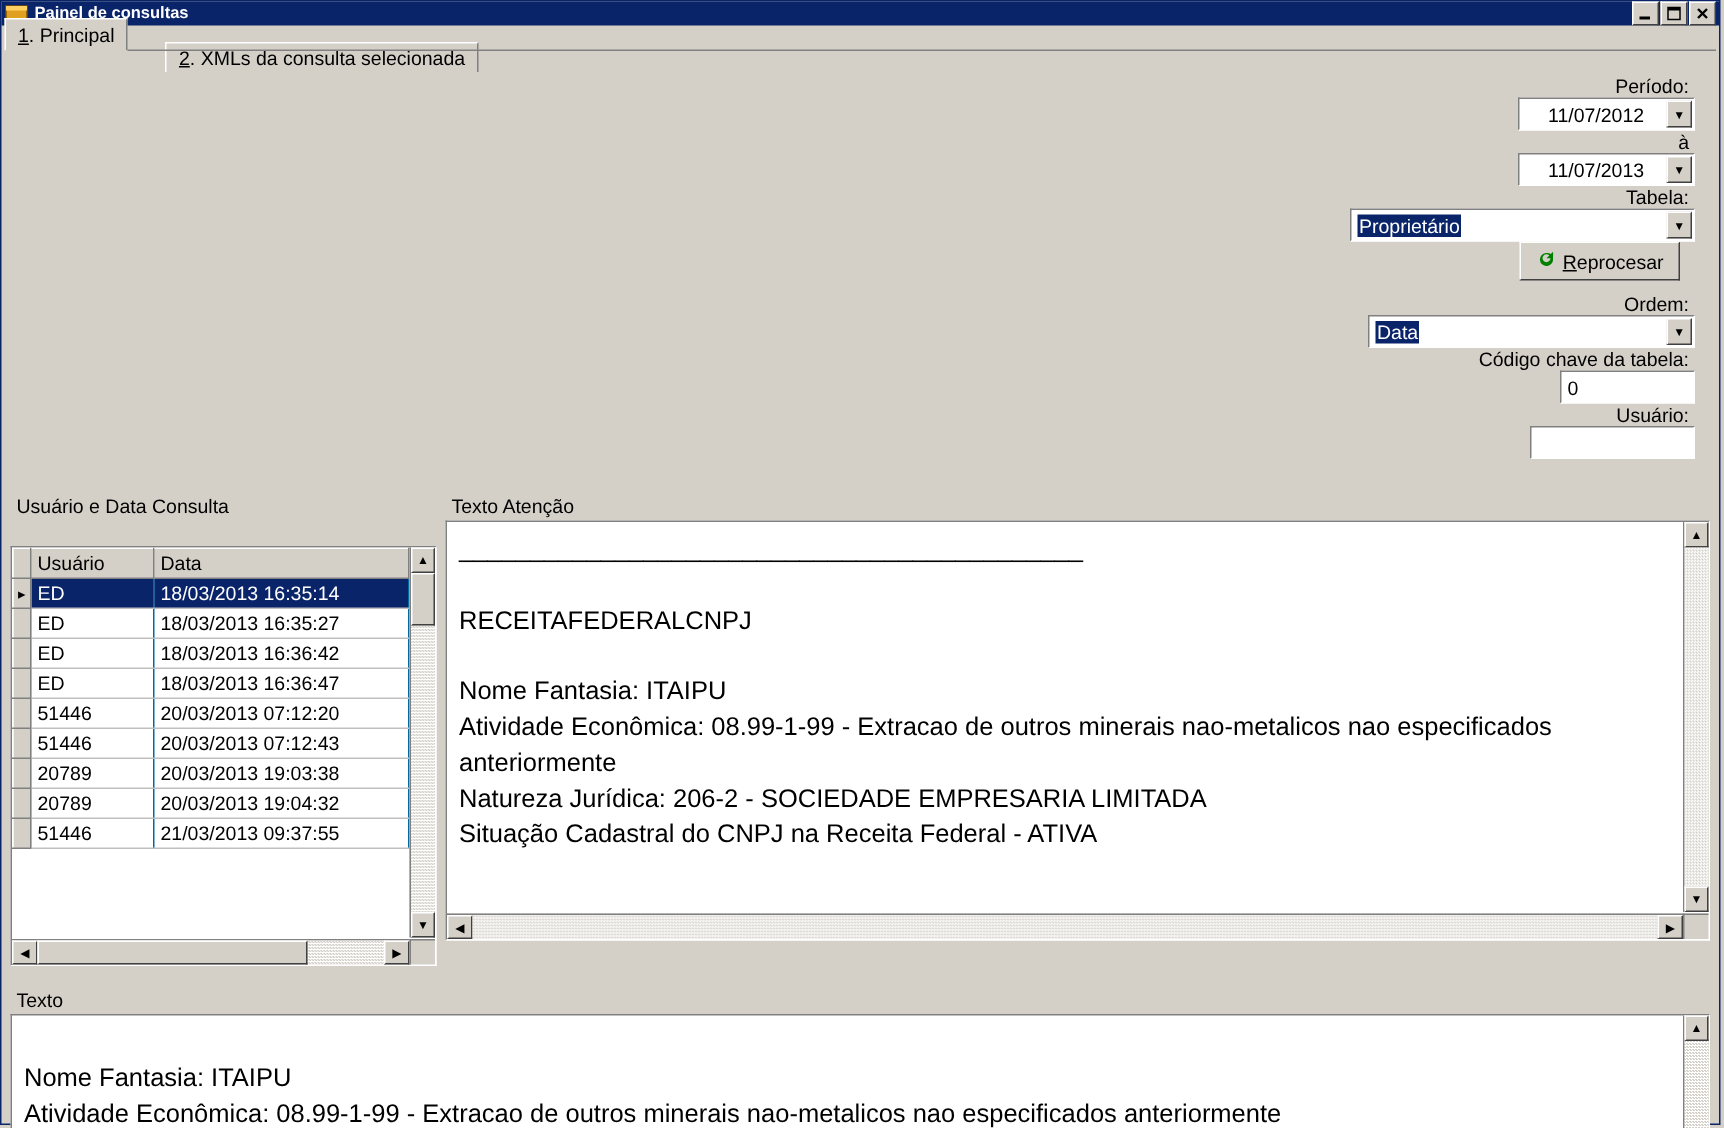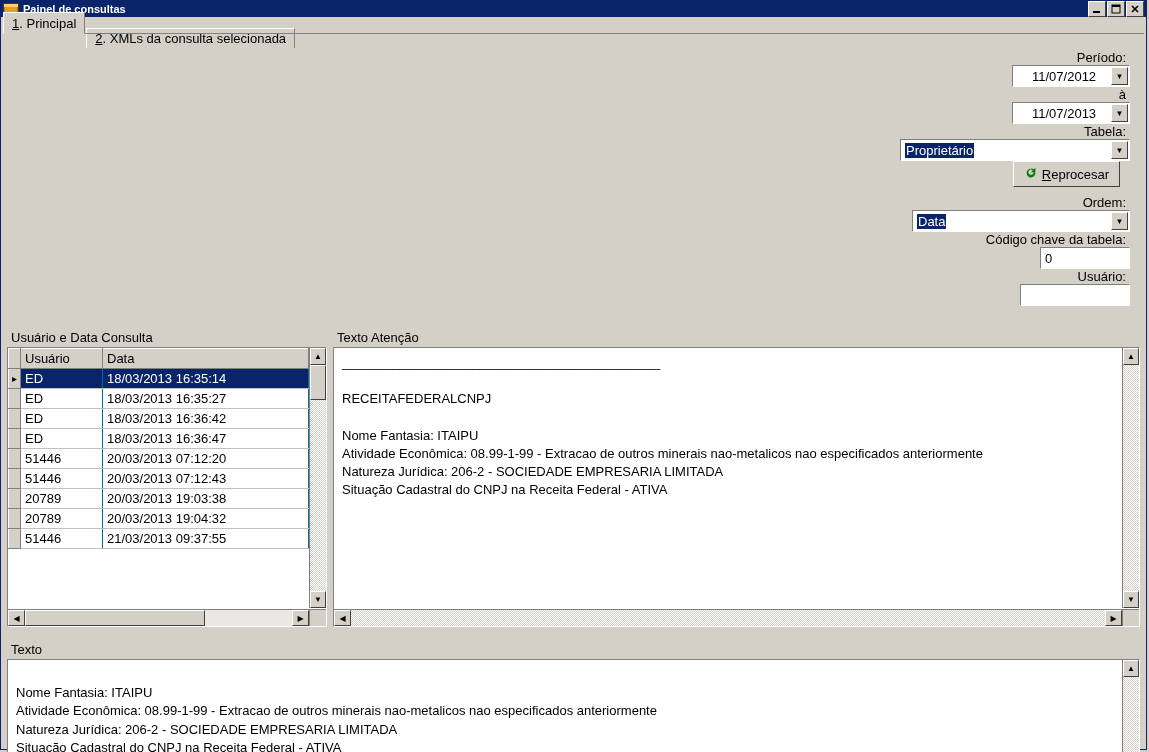--- a/index.html
+++ b/index.html
@@ -49,20 +49,21 @@
     display: flex; align-items: center; justify-content: center;
     font-weight: bold;
     font-family: "Segoe UI", Arial, sans-serif;
   }
   .tabstrip {
     display: flex;
     align-items: flex-end;
     padding: 2px 2px 0 2px;
     height: 17px;
     position: relative;
+    gap: 24px;
   }
   .tab {
     padding: 2px 8px;
     background: #d4d0c8;
     border: 1px solid #808080;
     border-bottom: none;
     border-top-color: #fff;
     border-left-color: #fff;
     font-size: 13px;
     cursor: default;
@@ -142,23 +143,24 @@
   .content {
     display: flex;
     gap: 6px;
     padding: 0 6px;
   }
   .panel-label {
     font-size: 13px;
     padding: 2px 2px 2px 4px;
   }
   .left-grid-wrap {
-    width: 320px;
+    width: 284px;
     display: flex;
     flex-direction: column;
+    gap: 17px;
   }
   .grid-border {
     border: 1px solid;
     border-color: #808080 #fff #fff #808080;
     background: #fff;
     position: relative;
     height: 280px;
   }
   .grid {
     width: 100%;
@@ -240,21 +242,21 @@
   }
   .text-area-border {
     border: 1px solid;
     border-color: #808080 #fff #fff #808080;
     background: #fff;
     height: 280px;
     position: relative;
   }
   .text-content {
     padding: 6px 8px;
-    font-size: 13px;
+    font-size: 17px;
     line-height: 1.4;
     white-space: pre-wrap;
     overflow: hidden;
     position: absolute;
     left:0; top:0; right:17px; bottom:17px;
   }
   .bottom-panel {
     padding: 0 6px 6px 6px;
     margin-top: 13px;
   }

